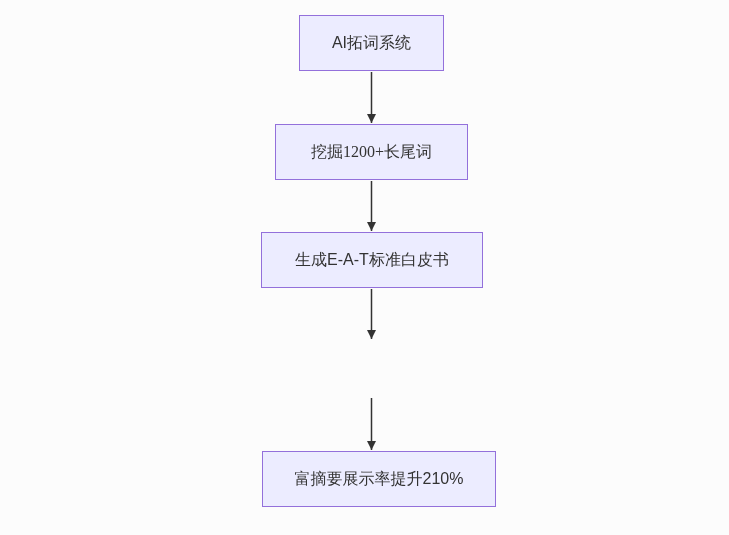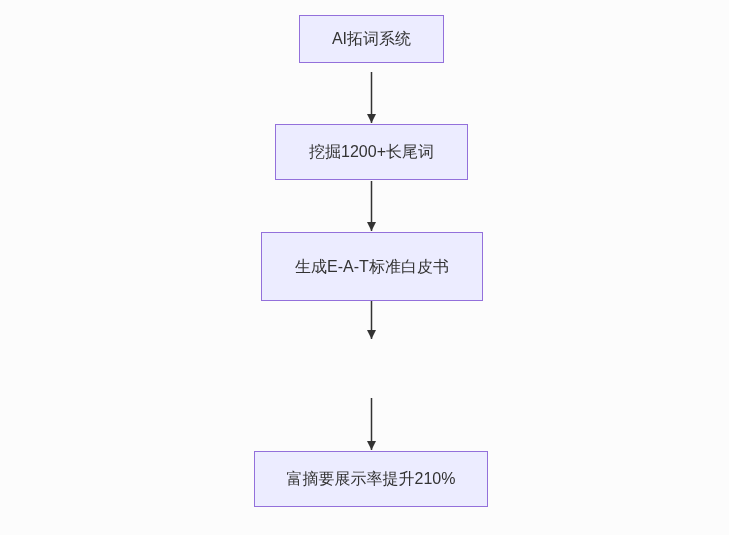--- a/index.html
+++ b/index.html
@@ -41,25 +41,25 @@
     color: var(--text, #333333);
     font-size: 16px;
     line-height: 1.2;
     display: flex;
     align-items: center;
     justify-content: center;
     text-align: center;
     white-space: nowrap;
   }
   
-  .node-1 { left: 299px; top: 15px;  width: 145px; height: 48px; }
-  .node-2 { left: 275px; top: 124px; width: 193px; height: 56px; }
-  .node-3 { left: 261px; top: 232px; width: 222px; height: 69px; }
+  .node-1 { left: 299px; top: 15px;  width: 145px; height: 56px; }
+  .node-2 { left: 275px; top: 124px; width: 193px; height: 56px; font-family: Liberation Serif, serif; }
+  .node-3 { left: 261px; top: 232px; width: 222px; height: 56px; }
   .node-4 { left: 264px; top: 340px; width: 217px; height: 57px; }
-  .node-5 { left: 254px; top: 451px; width: 234px; height: 56px; }
+  .node-5 { left: 262px; top: 451px; width: 234px; height: 56px; }
 </style>
 </head>
 <body>
 
 <div class="canvas">
 
   <svg class="edges-svg" width="729" height="535" viewBox="0 0 729 535">
     <defs>
       <marker id="arrowhead" viewBox="0 0 10 10" refX="10" refY="5" markerUnits="userSpaceOnUse" markerWidth="11" markerHeight="9" orient="auto">
         <path d="M0,0 L10,5 L0,10 z"></path>

